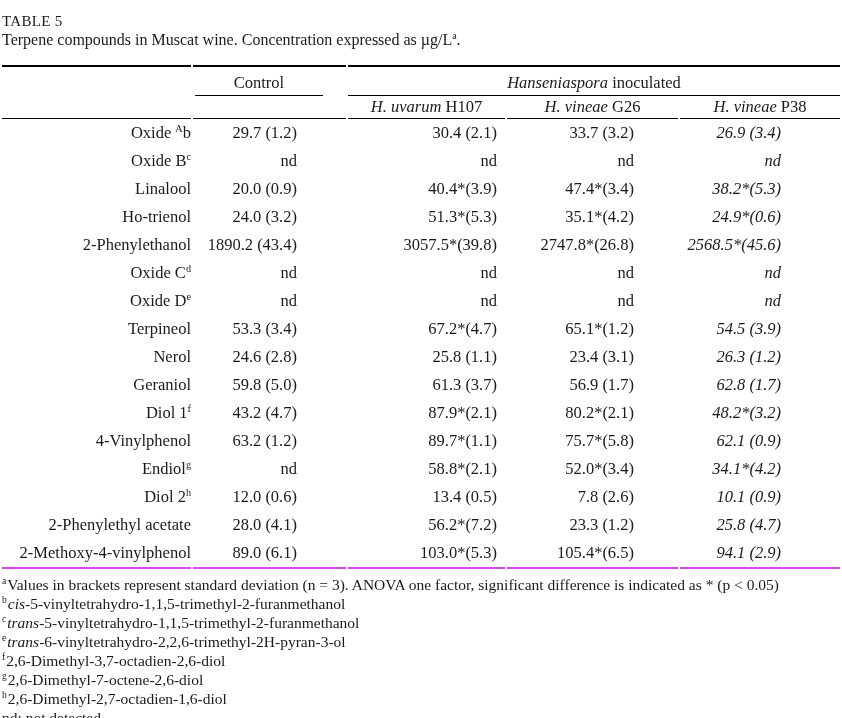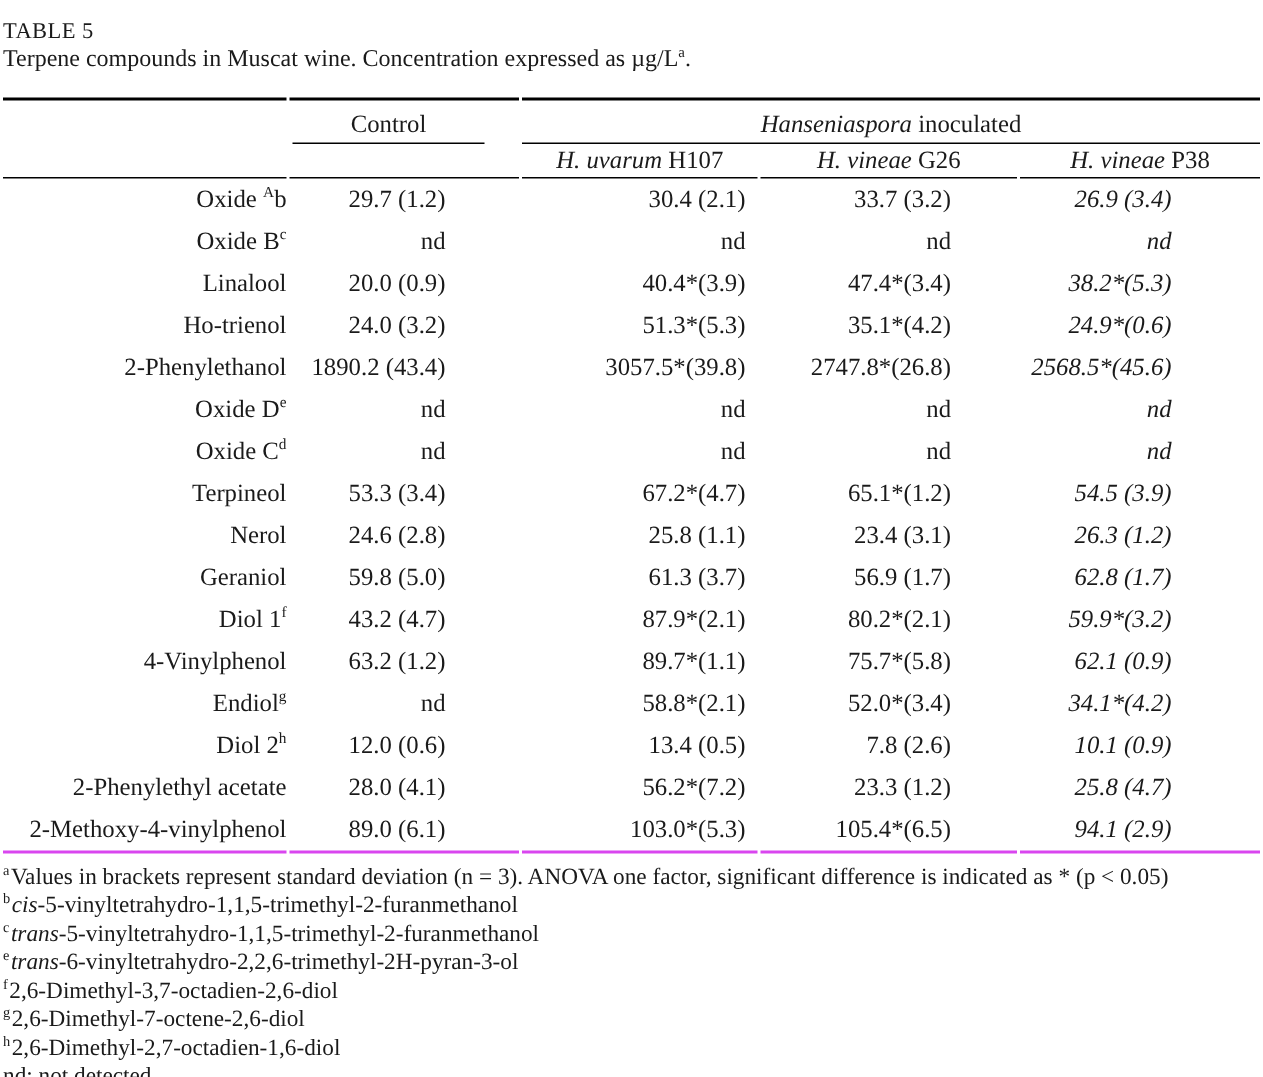--- a/index.html
+++ b/index.html
@@ -115,28 +115,28 @@
           <td class="val v4">24.9*(0.6)</td>
         </tr>
         <tr>
           <td class="compound">2-Phenylethanol</td>
           <td class="val v1">1890.2 (43.4)</td>
           <td class="val v2">3057.5*(39.8)</td>
           <td class="val v3">2747.8*(26.8)</td>
           <td class="val v4">2568.5*(45.6)</td>
         </tr>
         <tr>
-          <td class="compound">Oxide D<sup>e</sup></td>
+          <td class="compound">Oxide C<sup>d</sup></td>
           <td class="val v1">nd</td>
           <td class="val v2">nd</td>
           <td class="val v3">nd</td>
           <td class="val v4">nd</td>
         </tr>
         <tr>
-          <td class="compound">Oxide C<sup>d</sup></td>
+          <td class="compound">Oxide D<sup>e</sup></td>
           <td class="val v1">nd</td>
           <td class="val v2">nd</td>
           <td class="val v3">nd</td>
           <td class="val v4">nd</td>
         </tr>
         <tr>
           <td class="compound">Terpineol</td>
           <td class="val v1">53.3 (3.4)</td>
           <td class="val v2">67.2*(4.7)</td>
           <td class="val v3">65.1*(1.2)</td>
@@ -154,21 +154,21 @@
           <td class="val v1">59.8 (5.0)</td>
           <td class="val v2">61.3 (3.7)</td>
           <td class="val v3">56.9 (1.7)</td>
           <td class="val v4">62.8 (1.7)</td>
         </tr>
         <tr>
           <td class="compound">Diol 1<sup>f</sup></td>
           <td class="val v1">43.2 (4.7)</td>
           <td class="val v2">87.9*(2.1)</td>
           <td class="val v3">80.2*(2.1)</td>
-          <td class="val v4">59.9*(3.2)</td>
+          <td class="val v4">48.2*(3.2)</td>
         </tr>
         <tr>
           <td class="compound">4-Vinylphenol</td>
           <td class="val v1">63.2 (1.2)</td>
           <td class="val v2">89.7*(1.1)</td>
           <td class="val v3">75.7*(5.8)</td>
           <td class="val v4">62.1 (0.9)</td>
         </tr>
         <tr>
           <td class="compound">Endiol<sup>g</sup></td>

